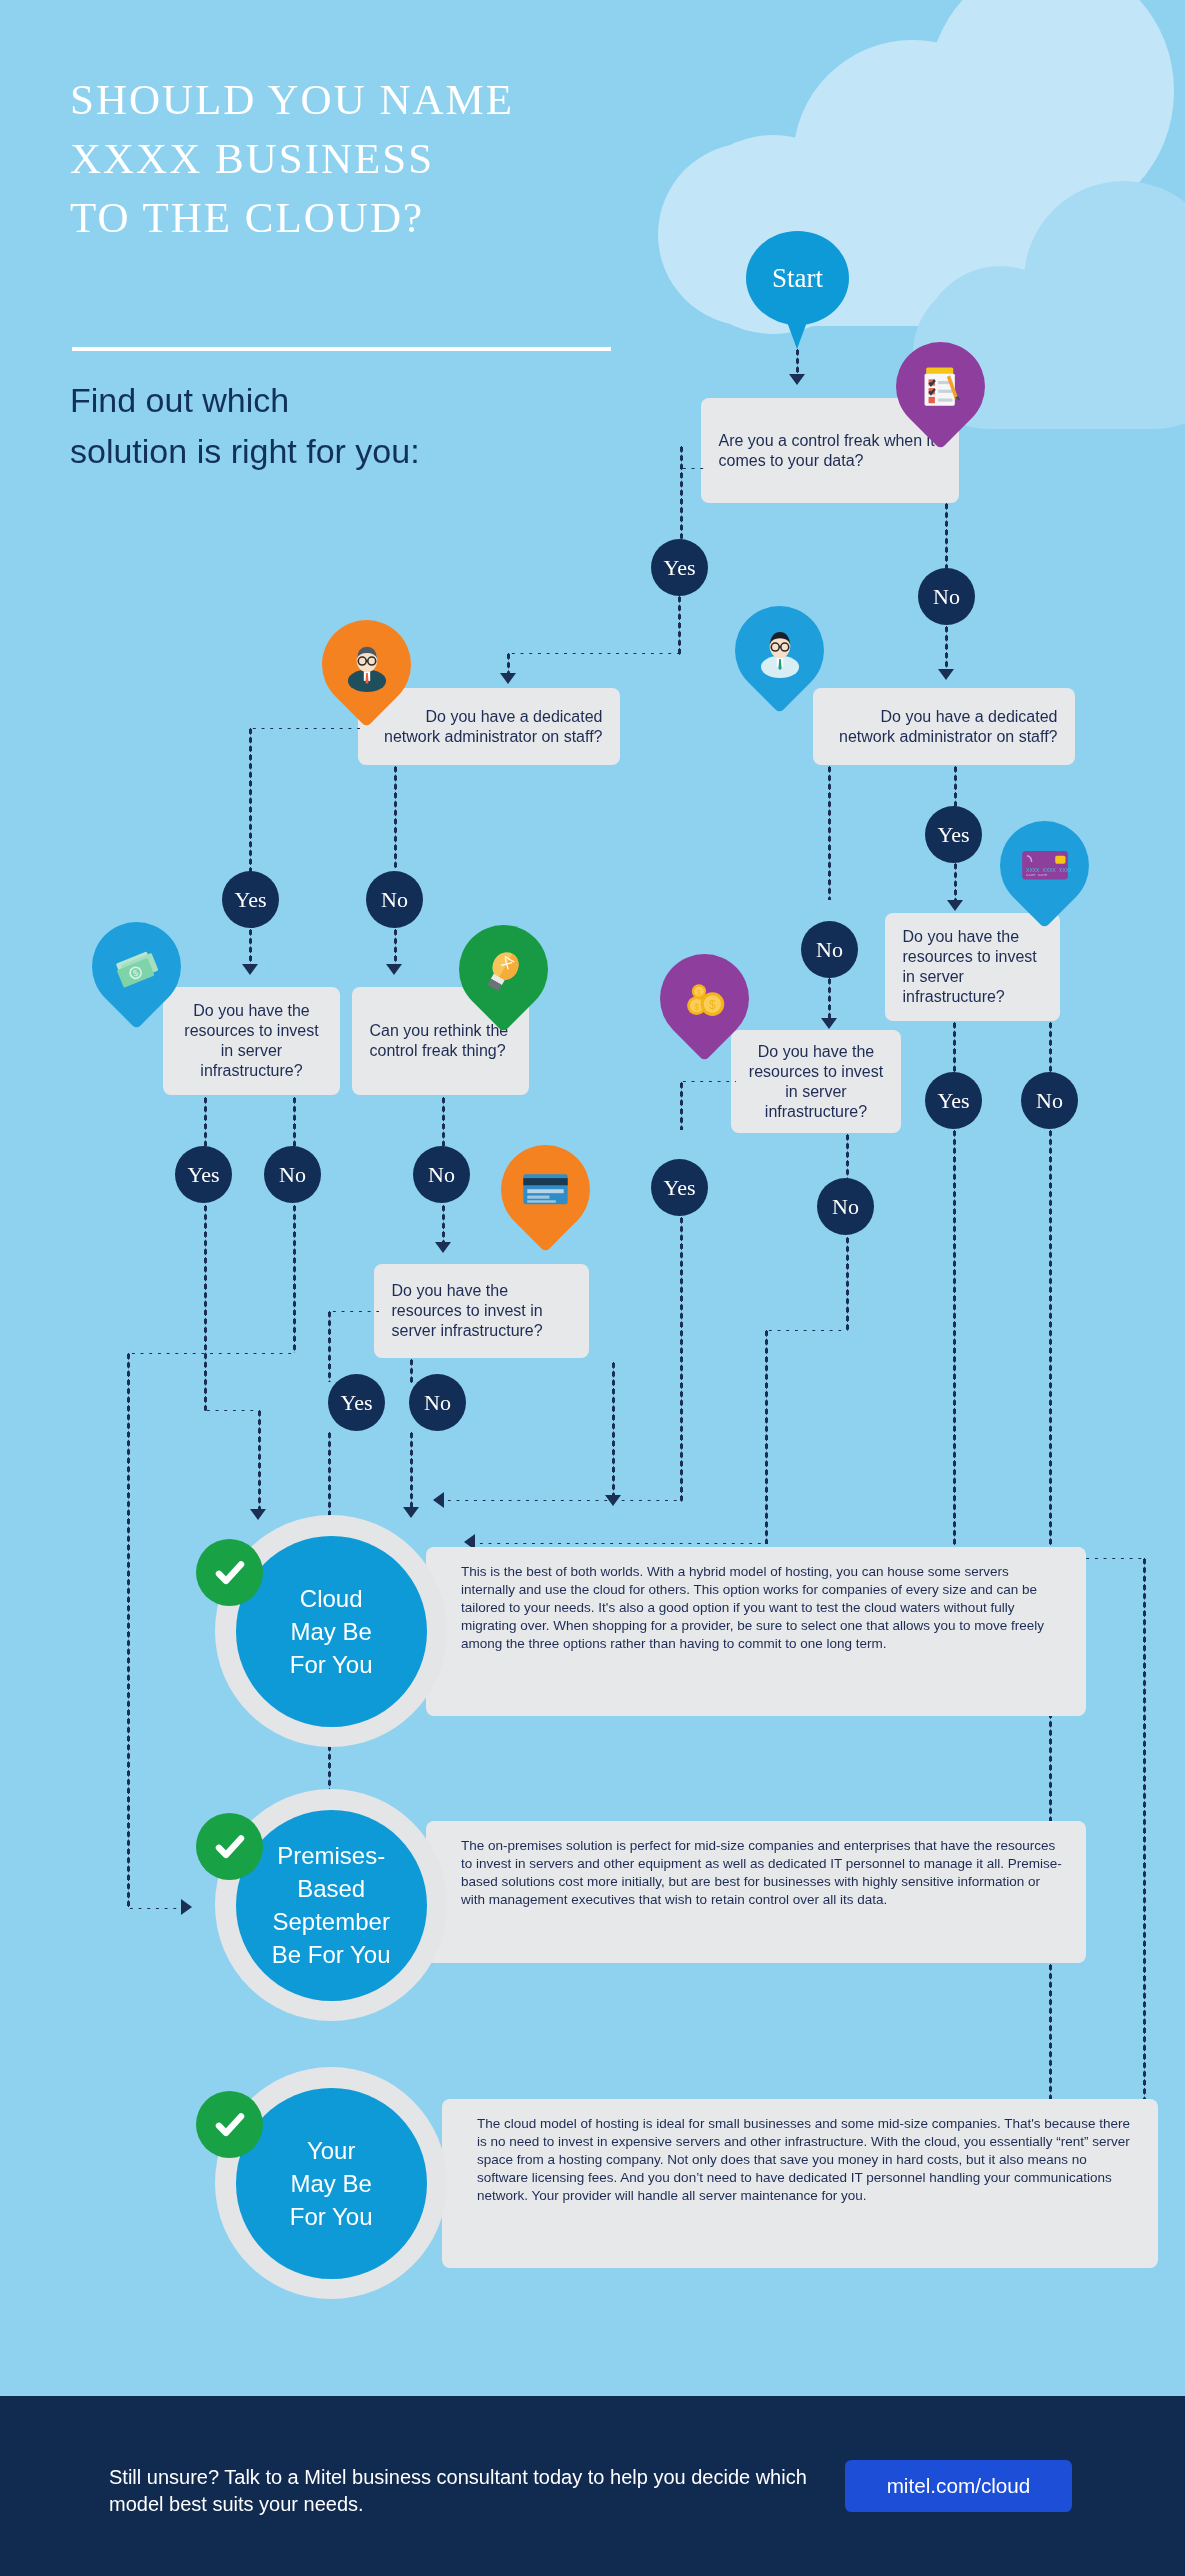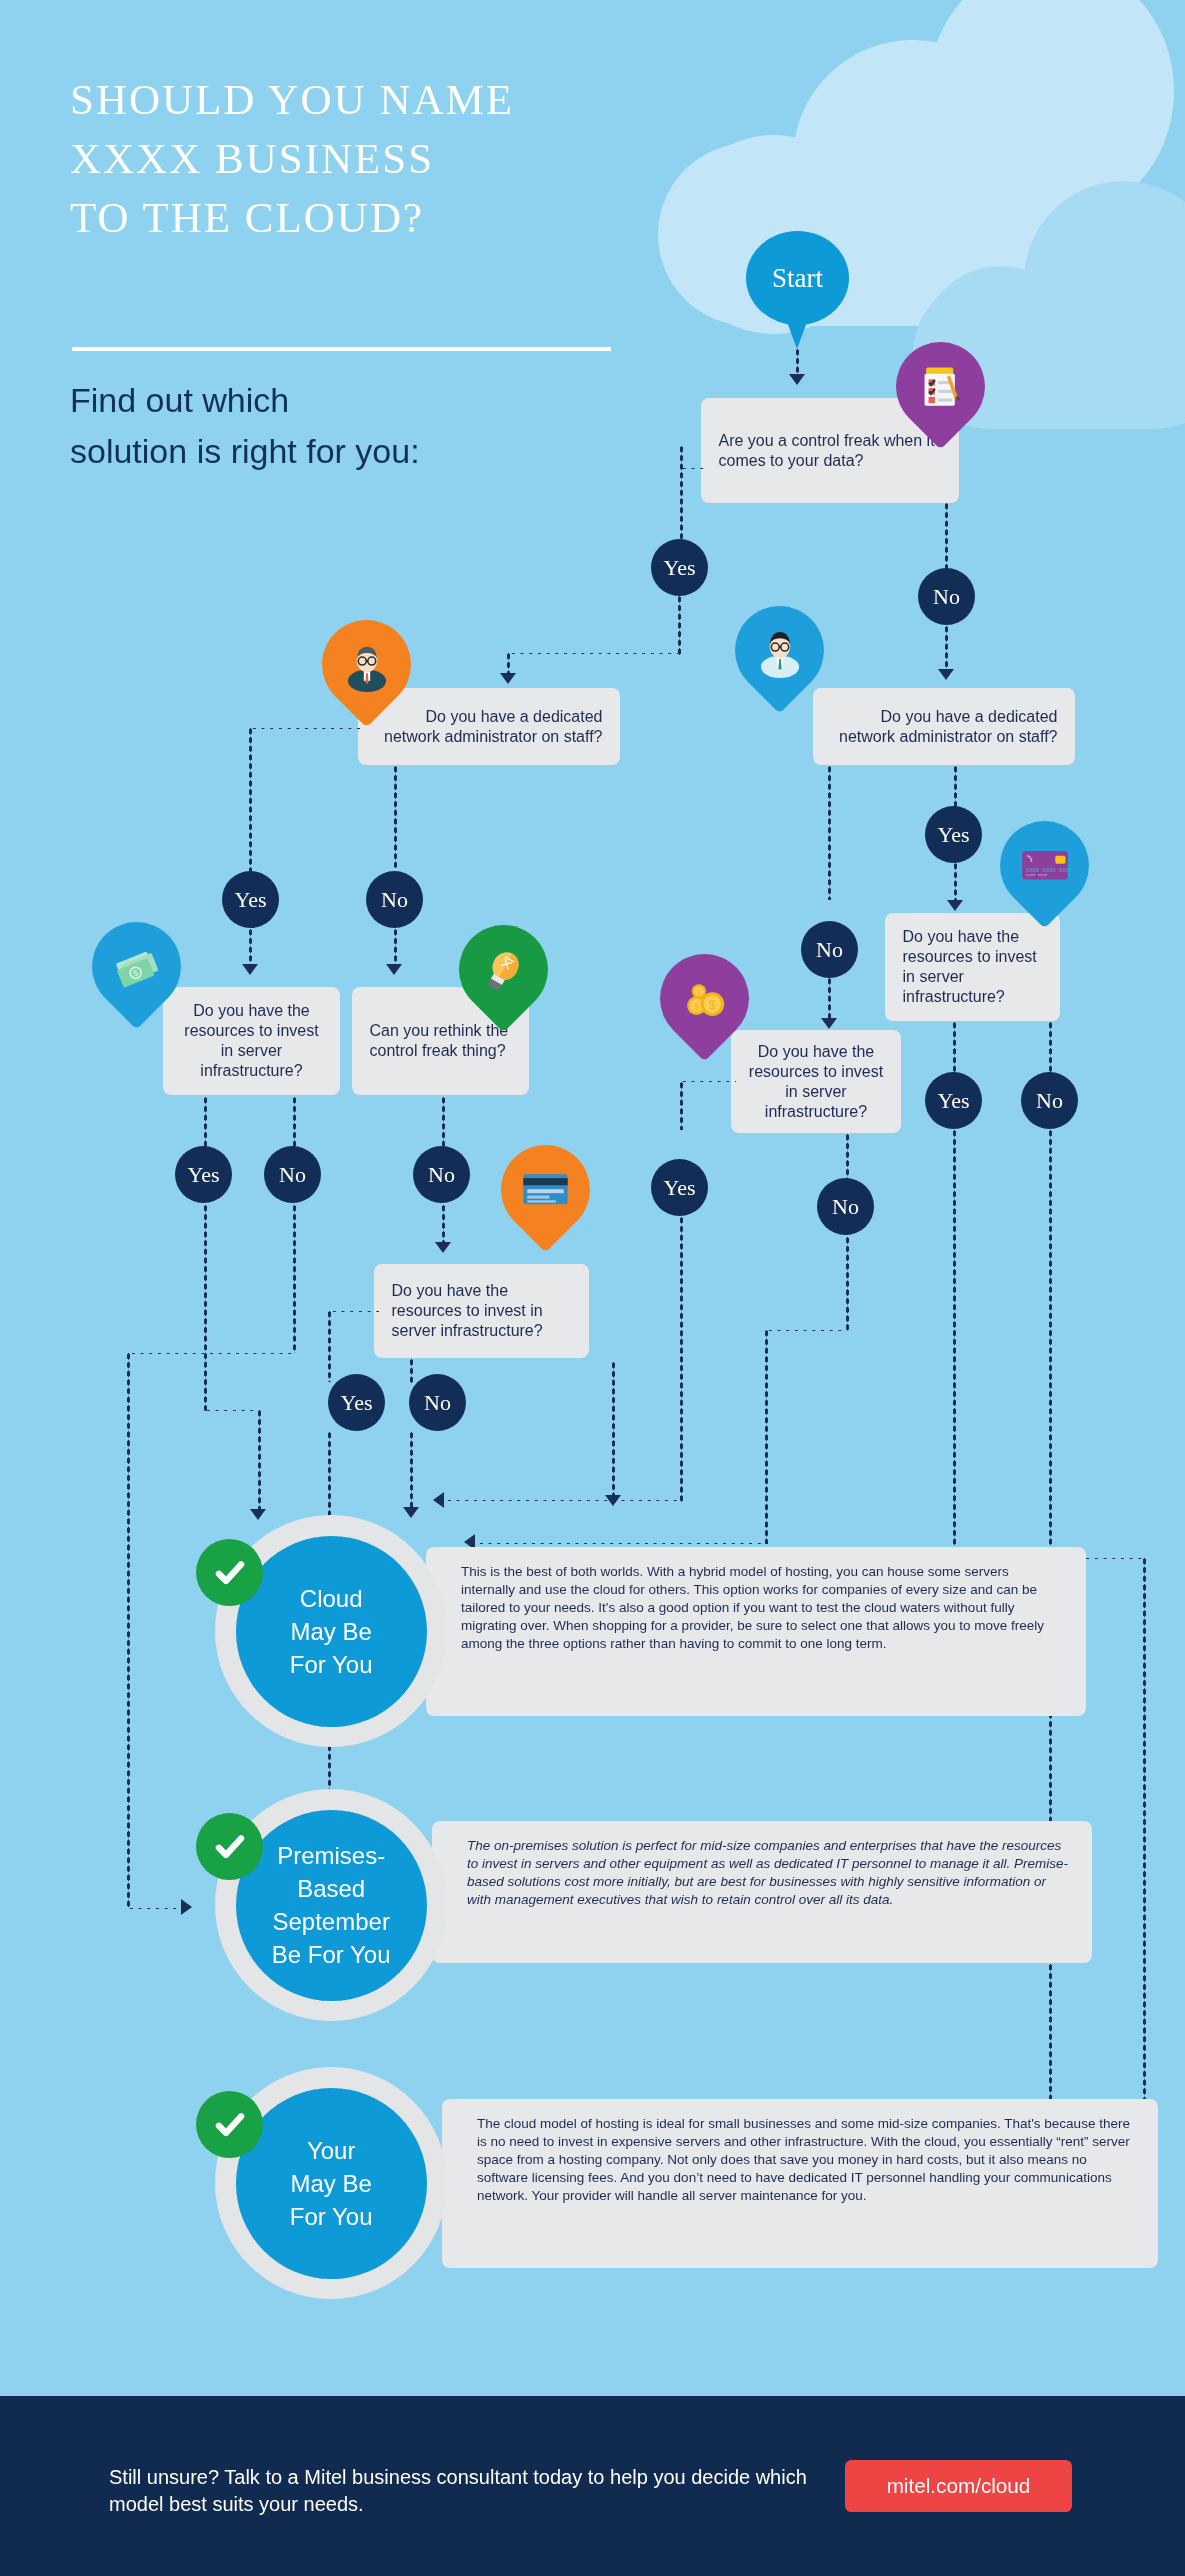--- a/index.html
+++ b/index.html
@@ -113,21 +113,21 @@
     position:absolute;background:#e7e8e9;border-radius:8px;
     color:#1d2b55;font-size:13.5px;line-height:18px;
     padding:16px 20.7px 16px 35px;box-sizing:border-box;
   }
 
   
   #footer{position:absolute;left:0;top:2396px;width:1185px;height:180px;background:#112a50;}
   #footer-text{position:absolute;left:109px;top:68px;width:716px;color:#fff;font-size:20px;line-height:27px;}
   #footer-cta{
     position:absolute;left:845px;top:64px;width:227px;height:52px;border-radius:6.4px;
-    background:#ef4444;color:#fff;font-size:20.7px;
+    background:#1d4ed8;color:#fff;font-size:20.7px;
     display:flex;align-items:center;justify-content:center;
   }
 </style>
 </head>
 <body>
 
 <div id="page">
 
   <div class="cloud" style="left:658px;top:-16px;width:477px;height:334px;">
     <i class="base" style="left:0;top:159px;width:477px;height:183px;background:#c2e6f7;"></i>
@@ -460,21 +460,21 @@
       </div>
     </div>
     <div class="rcheck">
       <svg width="38" height="38" viewBox="0 0 48 48">
         <path d="M10 25 l9 9 l19 -21" stroke="#ffffff" stroke-width="8" fill="none" stroke-linecap="round" stroke-linejoin="round"></path>
       </svg>
     </div>
   </div>
 
   <div class="result" style="left:215px;top:1789px;">
-    <div class="rtext" style="left:217px;top:32px;width:660px;height:142px;font-style:italic;">
+    <div class="rtext" style="left:211px;top:32px;width:660px;height:142px;">
       <span>The on-premises solution is perfect for mid-size companies and enterprises that have the resources to invest in servers and other equipment as well as dedicated IT personnel to manage it all. Premise-based solutions cost more initially, but are best for businesses with highly sensitive information or with management executives that wish to retain control over all its data.</span>
     </div>
     <div class="rhalo"></div>
     <div class="rcircle">
       <div>
         <div>Premises-</div>
         <div>Based September</div>
         <div>Be For You</div>
       </div>
     </div>

